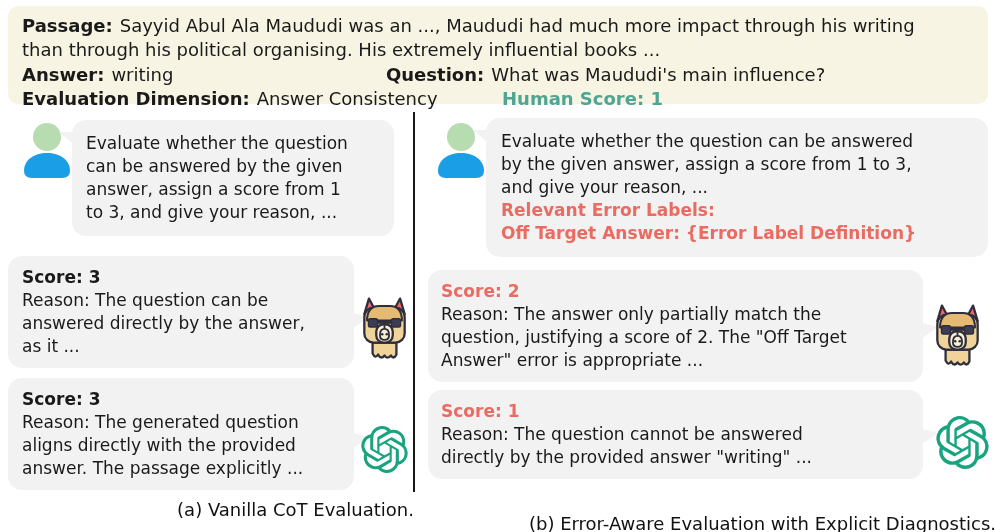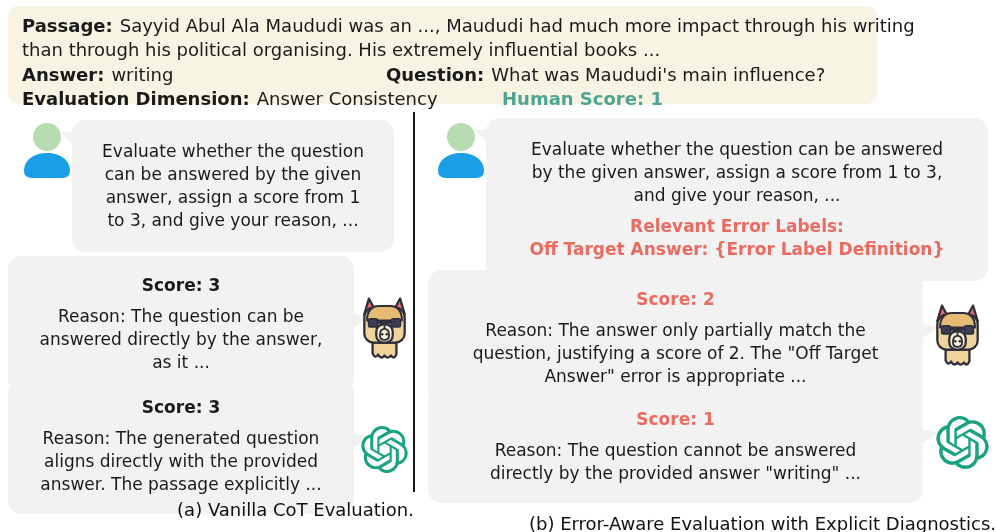--- a/index.html
+++ b/index.html
@@ -3,21 +3,21 @@
 <meta charset="utf-8">
 <style>
   html,body{margin:0;padding:0;}
   body{
     width:996px;height:532px;position:relative;background:#ffffff;
     font-family:"DejaVu Sans",sans-serif;color:#1a1a1a;overflow:hidden;
   }
   .pre{white-space:pre-line;}
   
   .header-box{
-    position:absolute;left:8px;top:6px;width:869px;height:98px;
+    position:absolute;left:8px;top:6px;width:980px;height:98px;
     background:#f8f4e3;border-radius:10px;box-sizing:border-box;
   }
   .header-box p{margin:0;font-size:18px;line-height:24px;position:absolute;}
   .header-box b{margin-right:7px;}
   .hs{color:#4fa593;font-weight:bold;}
   
   .divider{position:absolute;left:413px;top:112px;width:2px;height:380px;background:#161616;}
   .bubble{
     position:absolute;background:#f2f2f2;border-radius:14px;box-sizing:border-box;
     font-size:17px;line-height:23px;
@@ -30,21 +30,21 @@
     position:absolute;right:-15px;width:0;height:0;
     border-left:20px solid #f2f2f2;border-top:5px solid transparent;border-bottom:14px solid transparent;
   }
   .score{font-weight:bold;}
   .score.red{color:#ea6b61;}
   .errlines{color:#ea6b61;font-weight:bold;}
   .icon{position:absolute;}
   .caption{
     position:absolute;top:498px;font-size:18px;line-height:24px;text-align:right;color:#111;
   }
-  p.bp{margin:8px;text-align:center;}
+  p.bp{margin:0;}
 </style>
 </head>
 <body>
 
 <svg width="0" height="0" style="position:absolute">
   <defs>
     <g id="user-glyph">
       <circle cx="27" cy="15" r="14" fill="#b7dcb0"></circle>
       <path d="M27,31 C14,31 4,38 4,49 Q4,56 12,56 L42,56 Q50,56 50,49 C50,38 40,31 27,31 Z" fill="#1a9ee5"></path>
     </g>

